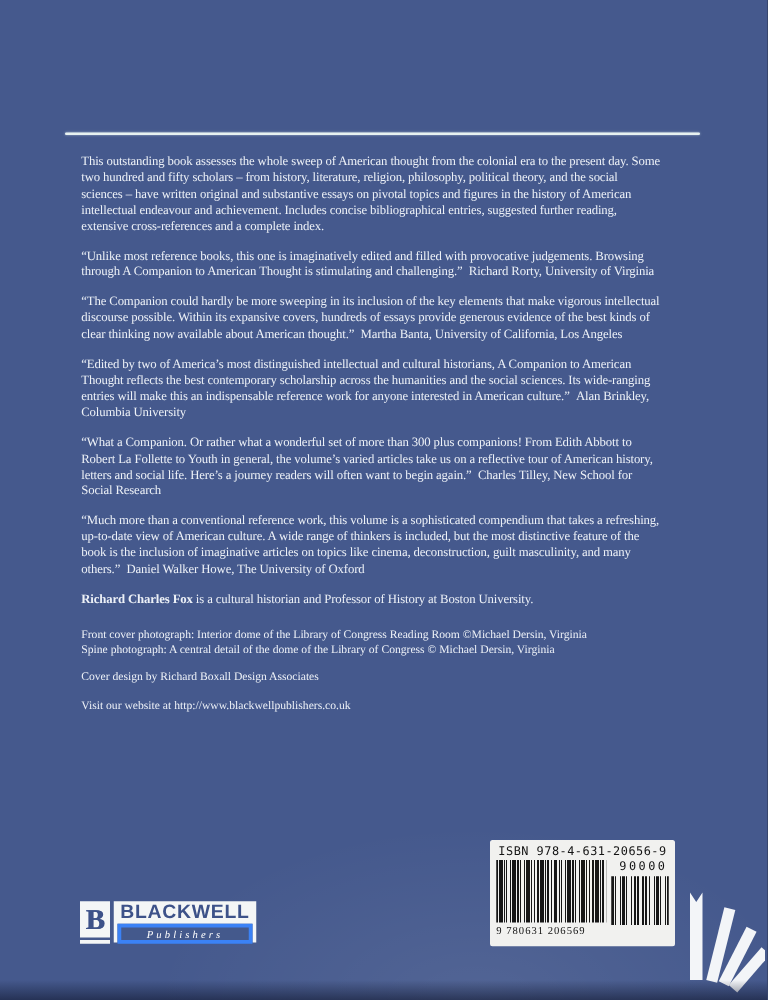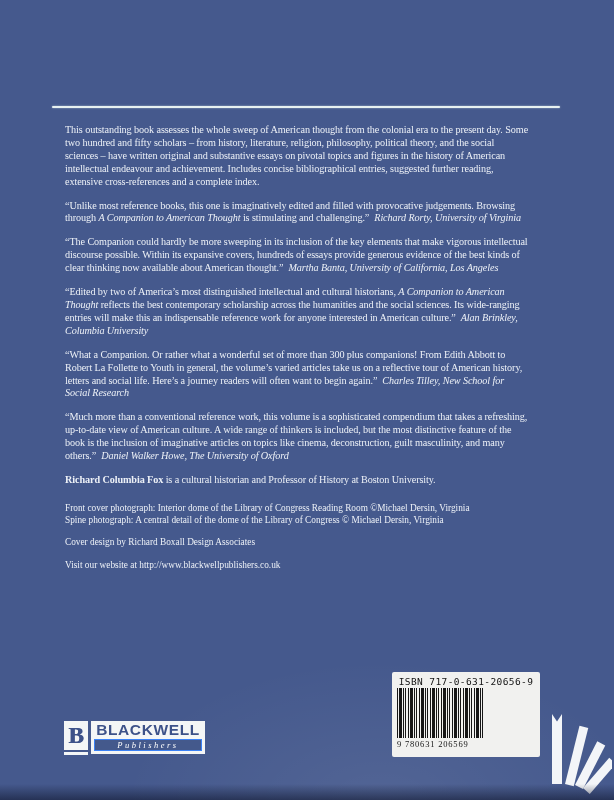--- a/index.html
+++ b/index.html
@@ -22,21 +22,21 @@
     background:#E8F2F1;border-radius:1px;
     box-shadow:0 0 2px rgba(230,245,245,0.6);
   }
   .blurb{
     position:absolute;left:65px;top:124px;width:464px;
     color:#EDF1F7;
   }
   .p{white-space:pre-line;margin:0 0 11px 0;}
   .p.body{font-size:10.2px;line-height:12.9px;letter-spacing:-0.1px;}
   .p.small{font-size:9.3px;line-height:11.8px;letter-spacing:0;}
-  .p .it{font-style:italic;}
+  .p .it{}
   .p .bd{font-weight:bold;}
   .p.gap-top{margin-top:16px;}
 
   
   .publisher-logo{
     position:absolute;left:64px;top:721px;height:36px;
     display:flex;align-items:flex-start;
   }
   .b-emblem{position:relative;width:24px;height:34px;}
   .b-emblem .b-square{
@@ -54,21 +54,21 @@
   .pub-box{
     margin-left:3px;width:114px;height:33px;background:#F4F6F6;
     display:flex;flex-direction:column;
   }
   .pub-name{
     height:19px;display:flex;align-items:center;justify-content:center;
     font-family:"Liberation Sans",sans-serif;font-weight:600;
     font-size:15.5px;letter-spacing:0.6px;color:#3D5289;
   }
   .pub-sub{
-    margin:0 3px 3px 3px;height:9px;border:1px solid #3b82f6;background:#44598C;
+    margin:0 3px 3px 3px;height:9px;border:3px solid #3b82f6;background:#44598C;
     display:flex;align-items:center;justify-content:center;
     font-family:"Liberation Serif",serif;font-style:italic;
     font-size:8.5px;letter-spacing:2.5px;color:#FFFFFF;padding-bottom:1px;
   }
 
   
   .barcode{
     position:absolute;left:392px;top:672px;width:148px;height:85px;
     background:#F1F1EF;border-radius:2px;box-sizing:border-box;
     padding:4px 5px;color:#141414;
@@ -115,46 +115,50 @@
 
   <div class="top-rule"></div>
 
   <div class="blurb" id="blurb">
       <p class="p body"><span>This outstanding book assesses the whole sweep of American thought from the colonial era to the present day. Some two hundred and fifty scholars – from history, literature, religion, philosophy, political theory, and the social sciences – have written original and substantive essays on pivotal topics and figures in the history of American intellectual endeavour and achievement. Includes concise bibliographical entries, suggested further reading, extensive cross-references and a complete index.</span></p>
       <p class="p body"><span>“Unlike most reference books, this one is imaginatively edited and filled with provocative judgements. Browsing through </span><span class="it">A Companion to American Thought</span><span> is stimulating and challenging.” </span><span class="it">Richard Rorty, University of Virginia</span></p>
       <p class="p body"><span>“The Companion could hardly be more sweeping in its inclusion of the key elements that make vigorous intellectual discourse possible. Within its expansive covers, hundreds of essays provide generous evidence of the best kinds of clear thinking now available about American thought.” </span><span class="it">Martha Banta, University of California, Los Angeles</span></p>
       <p class="p body"><span>“Edited by two of America’s most distinguished intellectual and cultural historians, </span><span class="it">A Companion to American Thought</span><span> reflects the best contemporary scholarship across the humanities and the social sciences. Its wide-ranging entries will make this an indispensable reference work for anyone interested in American culture.” </span><span class="it">Alan Brinkley, Columbia University</span></p>
       <p class="p body"><span>“What a Companion. Or rather what a wonderful set of more than 300 plus companions! From Edith Abbott to Robert La Follette to Youth in general, the volume’s varied articles take us on a reflective tour of American history, letters and social life. Here’s a journey readers will often want to begin again.” </span><span class="it">Charles Tilley, New School for Social Research</span></p>
       <p class="p body"><span>“Much more than a conventional reference work, this volume is a sophisticated compendium that takes a refreshing, up-to-date view of American culture. A wide range of thinkers is included, but the most distinctive feature of the book is the inclusion of imaginative articles on topics like cinema, deconstruction, guilt masculinity, and many others.” </span><span class="it">Daniel Walker Howe, The University of Oxford</span></p>
-      <p class="p body"><span class="bd">Richard Columbia Fox</span><span> is a cultural historian and Professor of History at Boston University.</span></p>
+      <p class="p body"><span class="bd">Richard Charles Fox</span><span> is a cultural historian and Professor of History at Boston University.</span></p>
       <p class="p small gap-top"><span>Front cover photograph: Interior dome of the Library of Congress Reading Room ©Michael Dersin, Virginia
 Spine photograph: A central detail of the dome of the Library of Congress © Michael Dersin, Virginia</span></p>
       <p class="p small"><span>Cover design by Richard Boxall Design Associates</span></p>
       <p class="p small"><span>Visit our website at http://www.blackwellpublishers.co.uk</span></p>
     </div>
 
   <div class="publisher-logo">
     <div class="b-emblem">
       <div class="b-square">
         <span class="b-letter">B</span>
       </div>
       <div class="b-base"></div>
     </div>
     <div class="pub-box">
       <div class="pub-name">BLACKWELL</div>
       <div class="pub-sub">Publishers</div>
     </div>
   </div>
 
   <div class="barcode">
-    <div class="bc-isbn">ISBN 717-0-631-20656-9</div>
+    <div class="bc-isbn">ISBN 978-4-631-20656-9</div>
     <div class="bc-row">
       <div class="bc-main">
         <div class="bc-bars"></div>
         <div class="bc-digits">9 780631 206569</div>
+      </div>
+      <div class="bc-sup">
+        <div class="bc-price">90000</div>
+        <div class="bc-sup-bars"></div>
       </div>
     </div>
   </div>
 
   <div class="books-icon">
     <svg width="66" height="88" viewBox="0 0 66 88" xmlns="http://www.w3.org/2000/svg">
       <g fill="#F3F5F8">
         <path d="M6,6 L11,13.5 L16,6 L16,76 L6,76 Z"></path>
         <rect x="19" y="16" width="9" height="60" transform="rotate(14 19 76)"></rect>
         <rect x="29" y="28" width="9" height="49" transform="rotate(27 29 77)"></rect>

